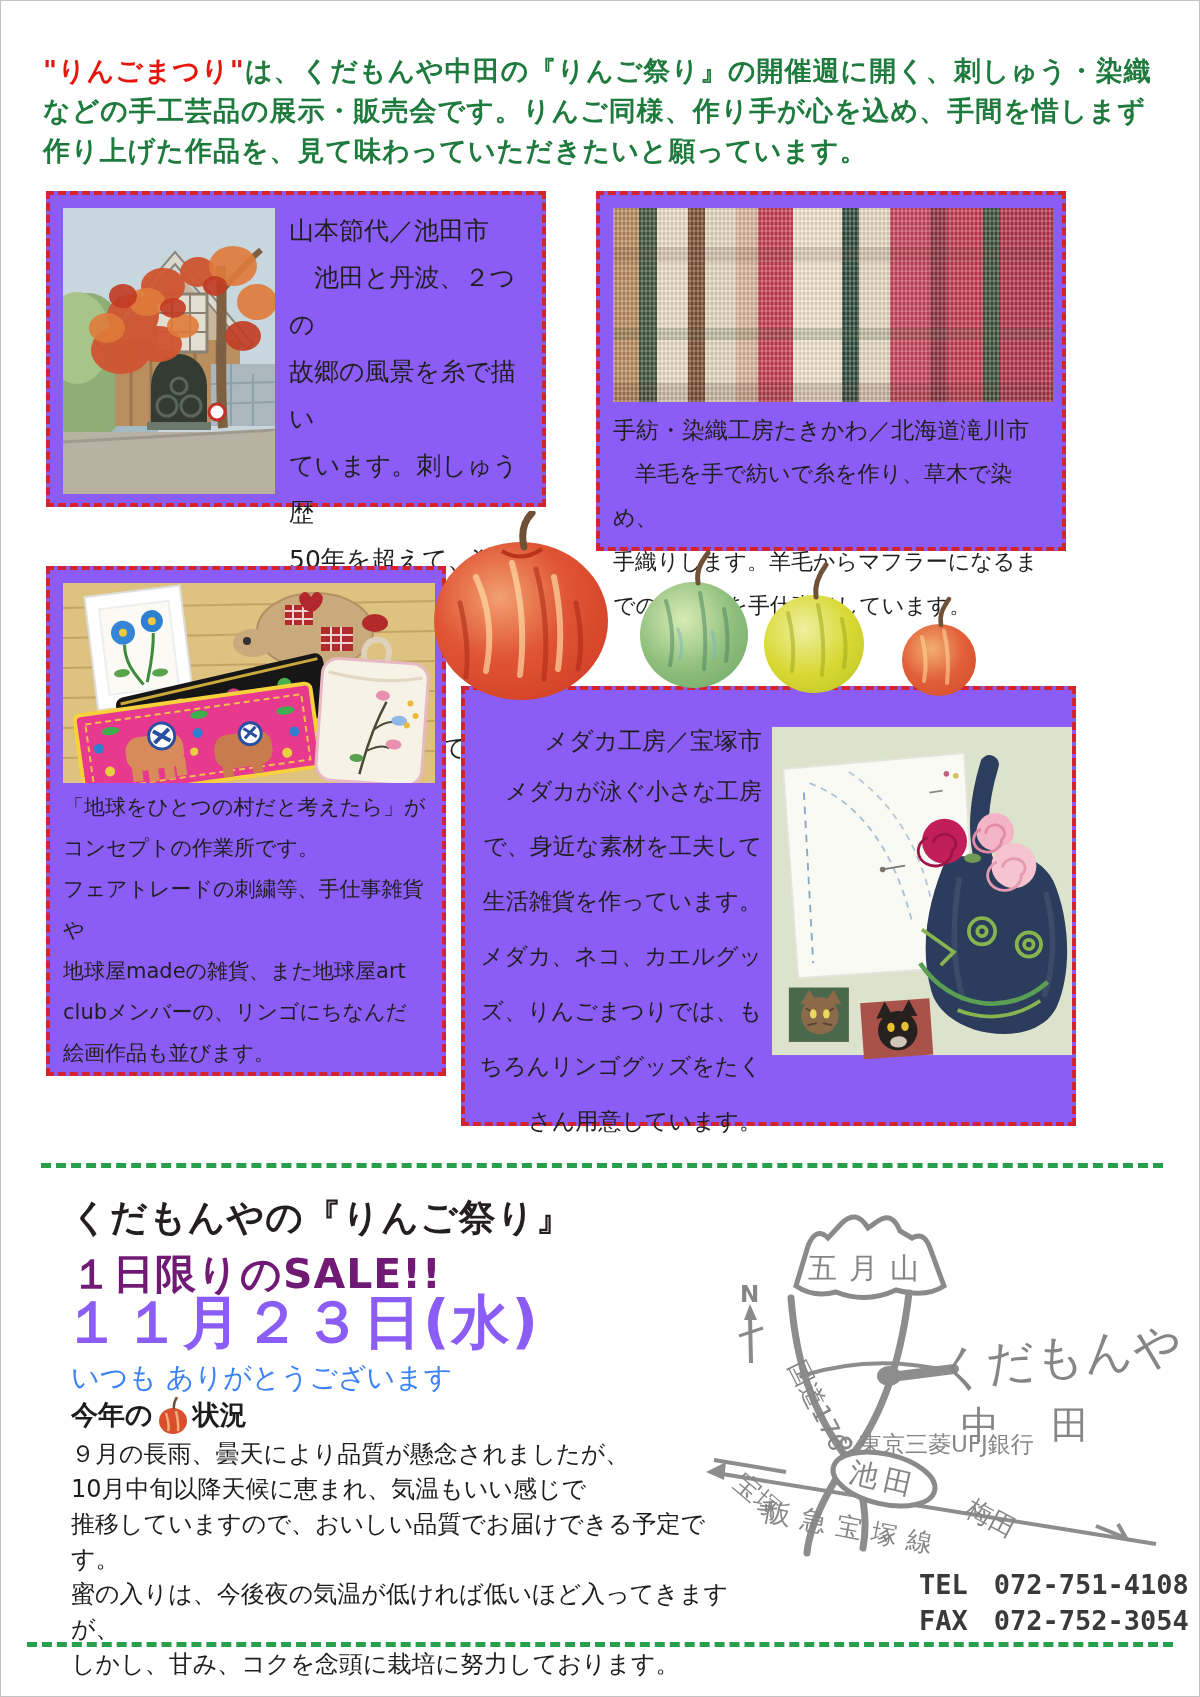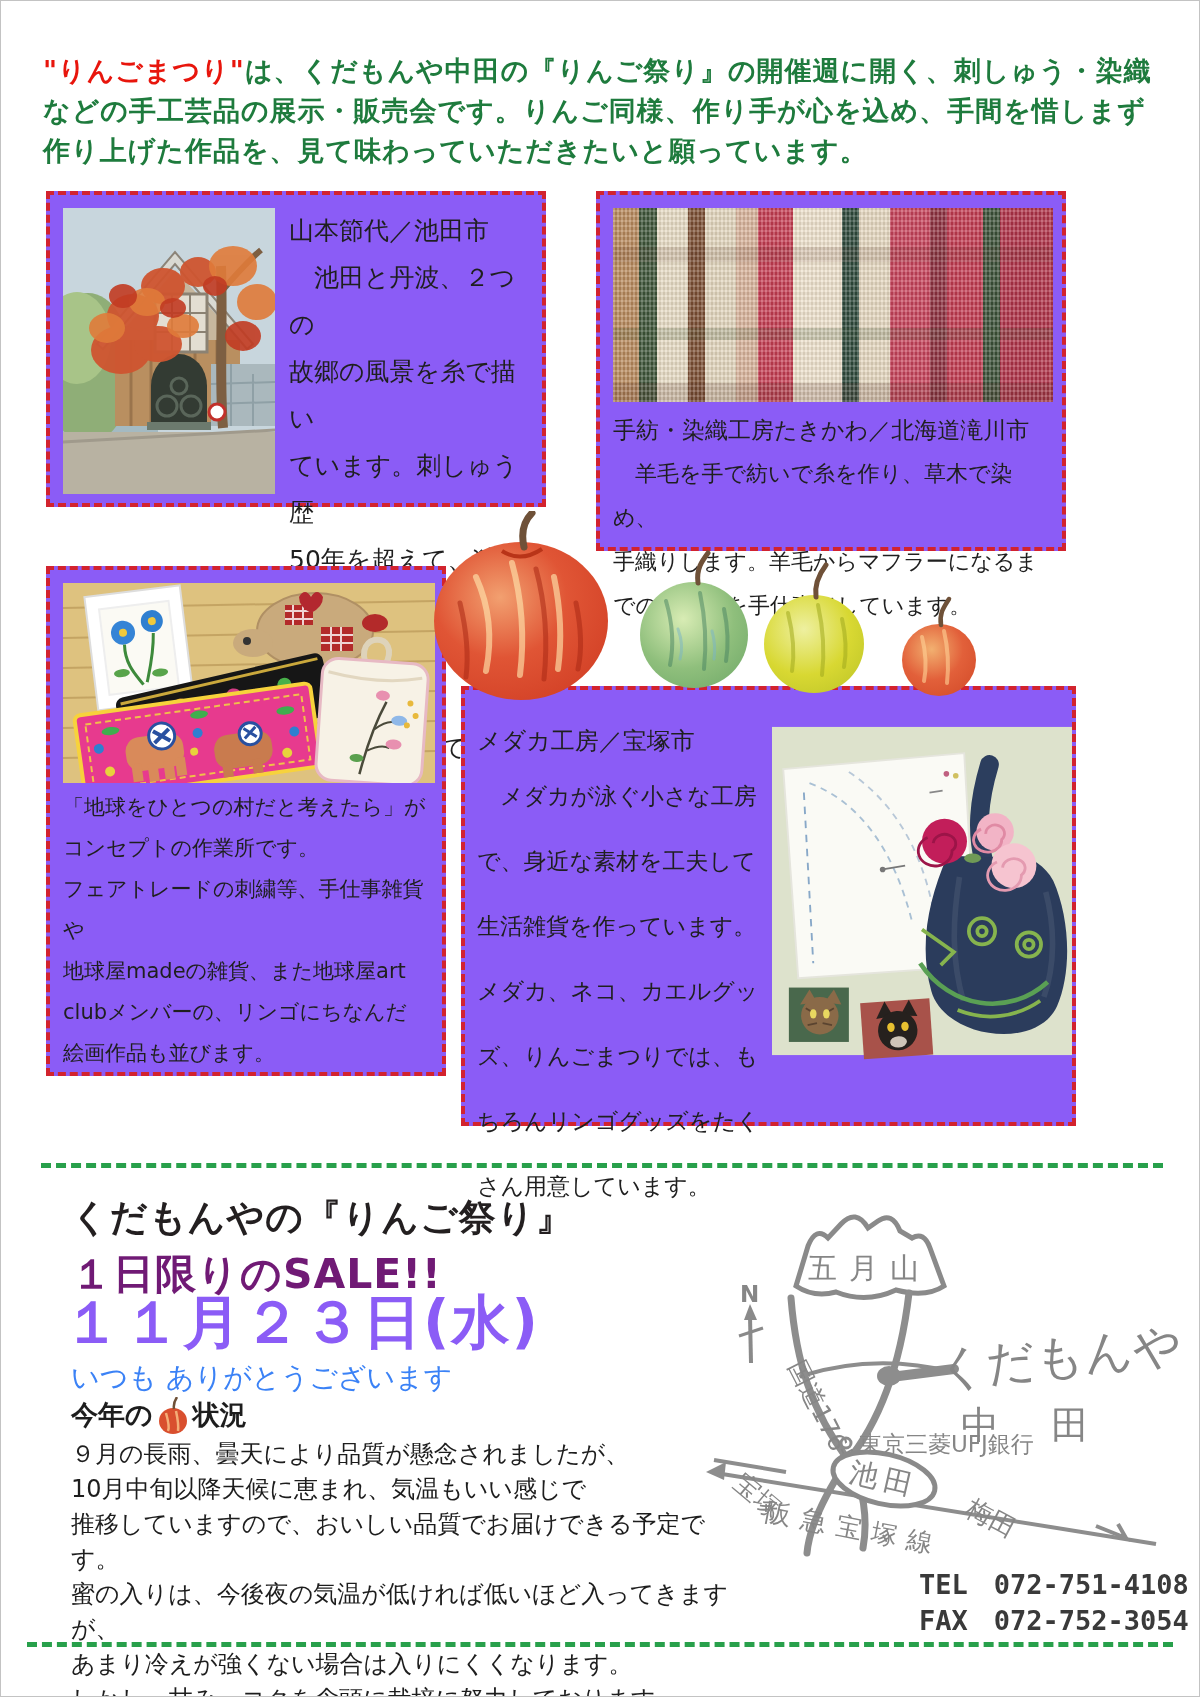--- a/index.html
+++ b/index.html
@@ -13,28 +13,28 @@
     position:absolute;left:42px;top:50px;width:1130px;
     font-size:27px;font-weight:bold;line-height:40px;letter-spacing:1px;
     color:#1e7b3d;white-space:pre-line;
   }
   .intro .hl{color:#e8150c;}
   
   .rbox{position:absolute;border:4px dashed #d2232e;box-sizing:border-box;background:#8b5cf6;}
   .box1{left:45px;top:190px;width:500px;height:316px;padding:13px;display:flex;gap:14px;}
   .box2{left:595px;top:190px;width:470px;height:360px;padding:13px;}
   .box3{left:45px;top:565px;width:400px;height:510px;padding:13px;}
-  .box4{left:460px;top:685px;width:615px;height:440px;padding:12px;display:flex;gap:10px;}
+  .box4{left:460px;top:685px;width:615px;height:440px;padding:12px;display:flex;gap:10px;text-align:right;}
   .exh-name{font-size:25px;line-height:46px;}
   .exh-desc{font-size:25px;line-height:47px;white-space:pre-line;}
   .box2 .exh-name{font-size:23px;line-height:44px;margin-top:6px;}
   .box2 .exh-desc{font-size:22px;line-height:44px;}
   .box3 .exh-desc{font-size:21px;line-height:41px;}
   .box4 .exh-name{font-size:24px;line-height:46px;margin-top:16px;}
-  .box4 .exh-desc{font-size:23px;line-height:65px;}
+  .box4 .exh-desc{font-size:23px;line-height:55px;}
   .t3row{display:flex;align-items:baseline;margin-top:6px;white-space:nowrap;}
   .t3jp{font-size:24px;font-weight:bold;}
   .t3en{font-size:17px;font-style:italic;font-family:"DejaVu Serif",serif;}
   .t3city{font-size:22px;}
   .imgframe{flex:none;}
   
   .fabric{
     width:440px;height:194px;
     background-color:#e8dcc6;
     background-image:
@@ -435,21 +435,20 @@
       <path d="M10,16 q4,14 2,18 M20,14 q3,14 2,20" stroke="rgba(255,214,150,0.7)" stroke-width="2.5" fill="none"></path>
       <path d="M18,12 C17,6 19,3 21,0" stroke="#6f5138" stroke-width="2.5" fill="none"></path>
     </svg>
     <span>状況</span>
   </div>
   <div class="sale-lines">
     <div>９月の長雨、曇天により品質が懸念されましたが、</div>
     <div>10月中旬以降天候に恵まれ、気温もいい感じで</div>
     <div>推移していますので、おいしい品質でお届けできる予定です。</div>
     <div>蜜の入りは、今後夜の気温が低ければ低いほど入ってきますが、</div>
-    <div>あまり冷えが強くない場合は入りにくくなります。</div>
     <div>しかし、甘み、コクを念頭に栽培に努力しております。</div>
   </div>
 
   <svg class="map" viewBox="0 0 530 380">
 
     <path d="M140,100 L152,60 Q160,40 172,52 L185,38 Q200,22 212,42 L222,35 Q236,25 244,45 L256,52 Q268,45 274,62 L288,100 Q270,112 240,104 Q210,118 180,106 Q158,112 140,100 Z" fill="#ffffff" stroke="#8a8a8a" stroke-width="5"></path>
     <text x="152" y="92" font-size="29" letter-spacing="12">五月山</text>
 
     <g>
       <text x="84" y="116" font-size="23" font-weight="bold">N</text>

